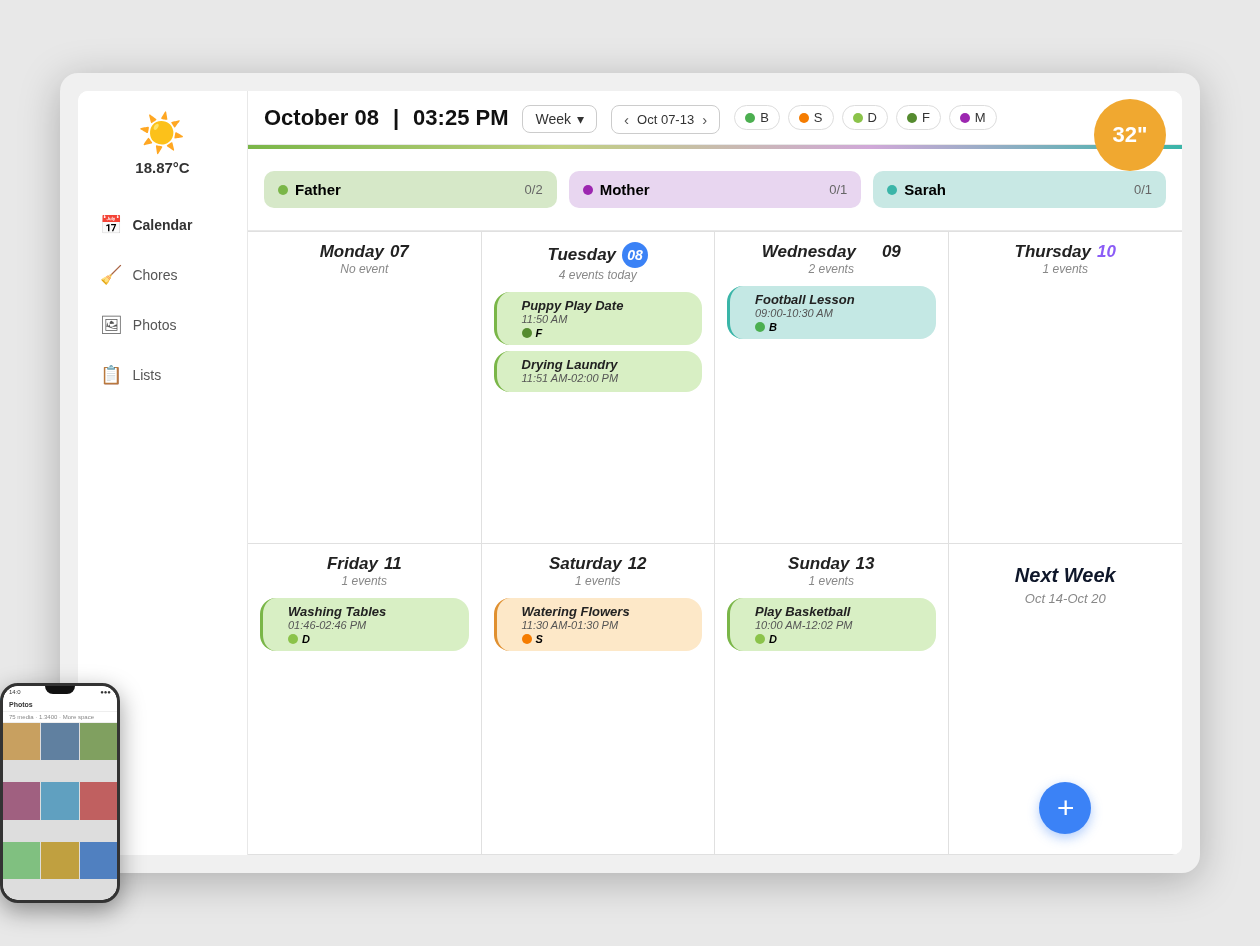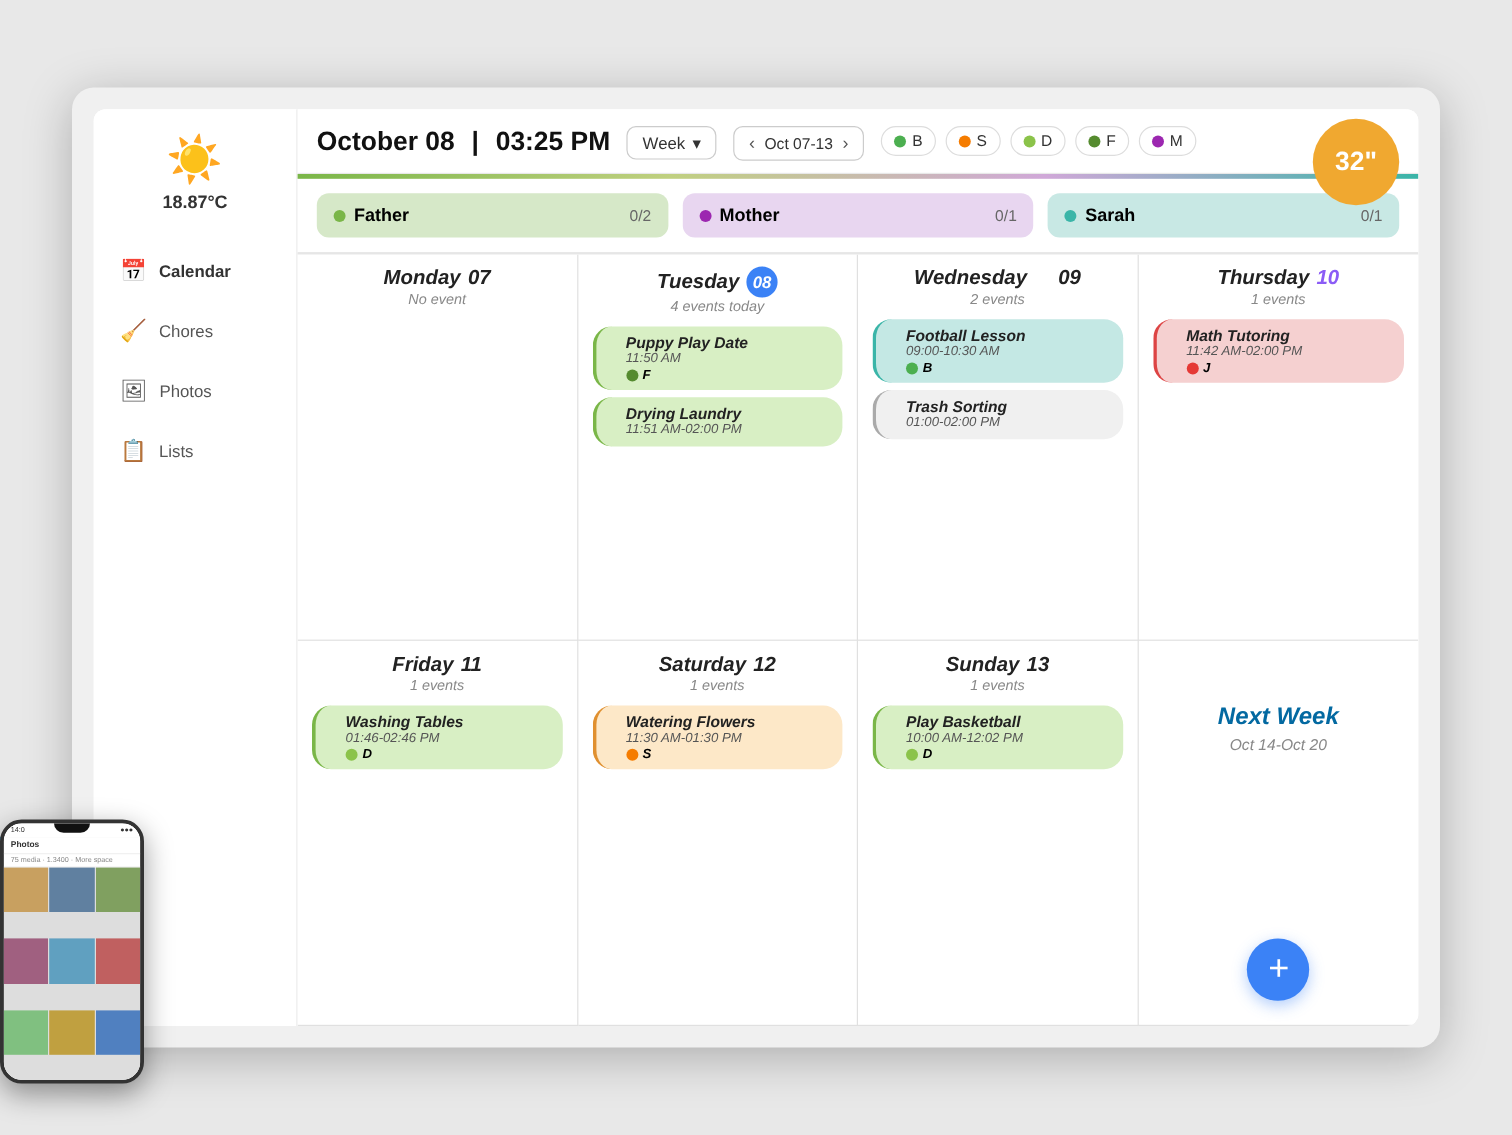--- a/index.html
+++ b/index.html
@@ -161,21 +161,21 @@
       align-items: center;
       justify-content: center;
       font-size: 22px;
       font-weight: 900;
       color: #fff;
     }
     
     .person-banners {
       display: flex;
       gap: 12px;
-      padding: 12px 16px;
+      padding: 22px 16px;
       border-bottom: 1px solid #e8e8e8;
     }
     .person-banner {
       flex: 1;
       border-radius: 10px;
       padding: 10px 14px;
       display: flex;
       align-items: center;
       justify-content: space-between;
       font-size: 15px;
@@ -282,23 +282,22 @@
       display: flex;
       flex-direction: column;
       align-items: center;
       justify-content: space-between;
       padding: 20px 12px 20px 12px;
       border-right: none;
     }
     .next-week-title {
       font-size: 20px;
       font-weight: 700;
-      color: #0369a1;
+      color: #0f172a;
       text-align: center;
-      margin-top: 32px;
     }
     .next-week-dates {
       font-size: 13px;
       color: #888;
     }
     .add-btn {
       width: 52px;
       height: 52px;
       background: #3b82f6;
       border-radius: 50%;
@@ -576,40 +575,27 @@
       <div class="cal-sub">2 events</div>
     </div>
         <div class="event-card ev-teal">
           <div class="event-title">Football Lesson</div>
           <div class="event-time">09:00-10:30 AM</div>
           <div class="event-dot-row">
             <span class="dot" style="background:#4caf50"></span>
             <span class="event-dot-label">B</span>
           </div>
         </div>
-        <div class="event-card ev-gray">
-          <div class="event-title">Trash Sorting</div>
-          <div class="event-time">01:00-02:00 PM</div>
-
-        </div>
           </div>
           <div class="cal-cell">
             <div class="cal-cell-header">
       <div class="cal-day-name">
         Thursday <span style="font-size:17px;font-weight:600;color:#8b5cf6;">10</span></div>
       <div class="cal-sub">1 events</div>
     </div>
-        <div class="event-card ev-red">
-          <div class="event-title">Math Tutoring</div>
-          <div class="event-time">11:42 AM-02:00 PM</div>
-          <div class="event-dot-row">
-            <span class="dot" style="background:#e53935"></span>
-            <span class="event-dot-label">J</span>
-          </div>
-        </div>
           </div>
           <div class="cal-cell">
             <div class="cal-cell-header">
       <div class="cal-day-name">
         Friday <span style="font-size:17px;font-weight:600;color:#222;">11</span></div>
       <div class="cal-sub">1 events</div>
     </div>
         <div class="event-card ev-green">
           <div class="event-title">Washing Tables</div>
           <div class="event-time">01:46-02:46 PM</div>

